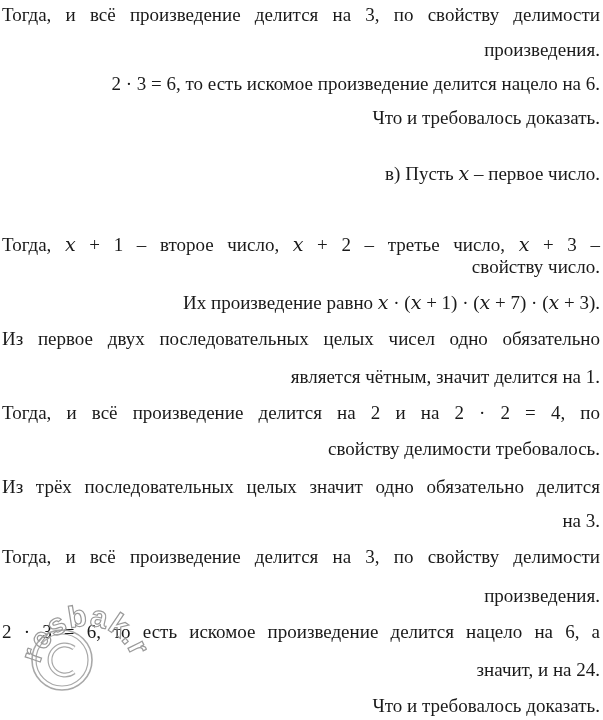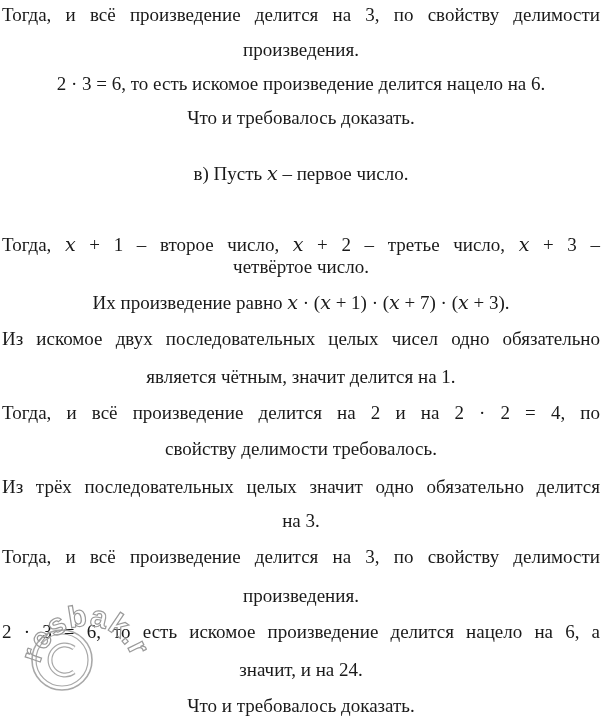--- a/index.html
+++ b/index.html
@@ -28,21 +28,21 @@
       width: 598px;
       height: 24px;
       line-height: 24px;
       white-space: nowrap;
     }
     .line.justify {
       text-align: justify;
       text-align-last: justify;
     }
     .line.left {
-      text-align: center;
+      text-align: right;
     }
     .watermark {
       position: absolute;
       left: 22px;
       top: 572px;
       width: 130px;
       height: 130px;
       pointer-events: none;
     }
   </style>
@@ -50,23 +50,23 @@
 <body>
 
 <div class="doc">
   <div class="line justify" style="top:3px">Тогда, и всё произведение делится на 3, по свойству делимости</div>
   <div class="line left" style="top:38px">произведения.</div>
   <div class="line left math-line" style="top:72px">2 · 3 = 6, то есть искомое произведение делится нацело на 6.</div>
   <div class="line left" style="top:106px">Что и требовалось доказать.</div>
 
   <div class="line left" style="top:162px">в) Пусть 𝑥 – первое число.</div>
   <div class="line justify" style="top:233px">Тогда, 𝑥 + 1 – второе число, 𝑥 + 2 – третье число, 𝑥 + 3 –</div>
-  <div class="line left" style="top:255px">четвёртое число.</div>
+  <div class="line left" style="top:255px">свойству число.</div>
   <div class="line left" style="top:291px">Их произведение равно  𝑥 · (𝑥 + 1) · (𝑥 + 7) · (𝑥 + 3).</div>
-  <div class="line justify" style="top:327px">Из искомое двух последовательных целых чисел одно обязательно</div>
+  <div class="line justify" style="top:327px">Из первое двух последовательных целых чисел одно обязательно</div>
   <div class="line left" style="top:365px">является чётным, значит делится на 1.</div>
   <div class="line justify" style="top:401px">Тогда, и всё произведение делится на 2 и на  2 · 2 = 4, по</div>
   <div class="line left" style="top:437px">свойству делимости требовалось.</div>
   <div class="line justify" style="top:475px">Из трёх последовательных целых значит одно обязательно делится</div>
   <div class="line left" style="top:509px">на 3.</div>
   <div class="line justify" style="top:545px">Тогда, и всё произведение делится на 3, по свойству делимости</div>
   <div class="line left" style="top:584px">произведения.</div>
   <div class="line justify" style="top:620px">2 · 3 = 6, то есть искомое произведение делится нацело на 6, а</div>
   <div class="line left" style="top:658px">значит, и на 24.</div>
   <div class="line left" style="top:694px">Что и требовалось доказать.</div>

